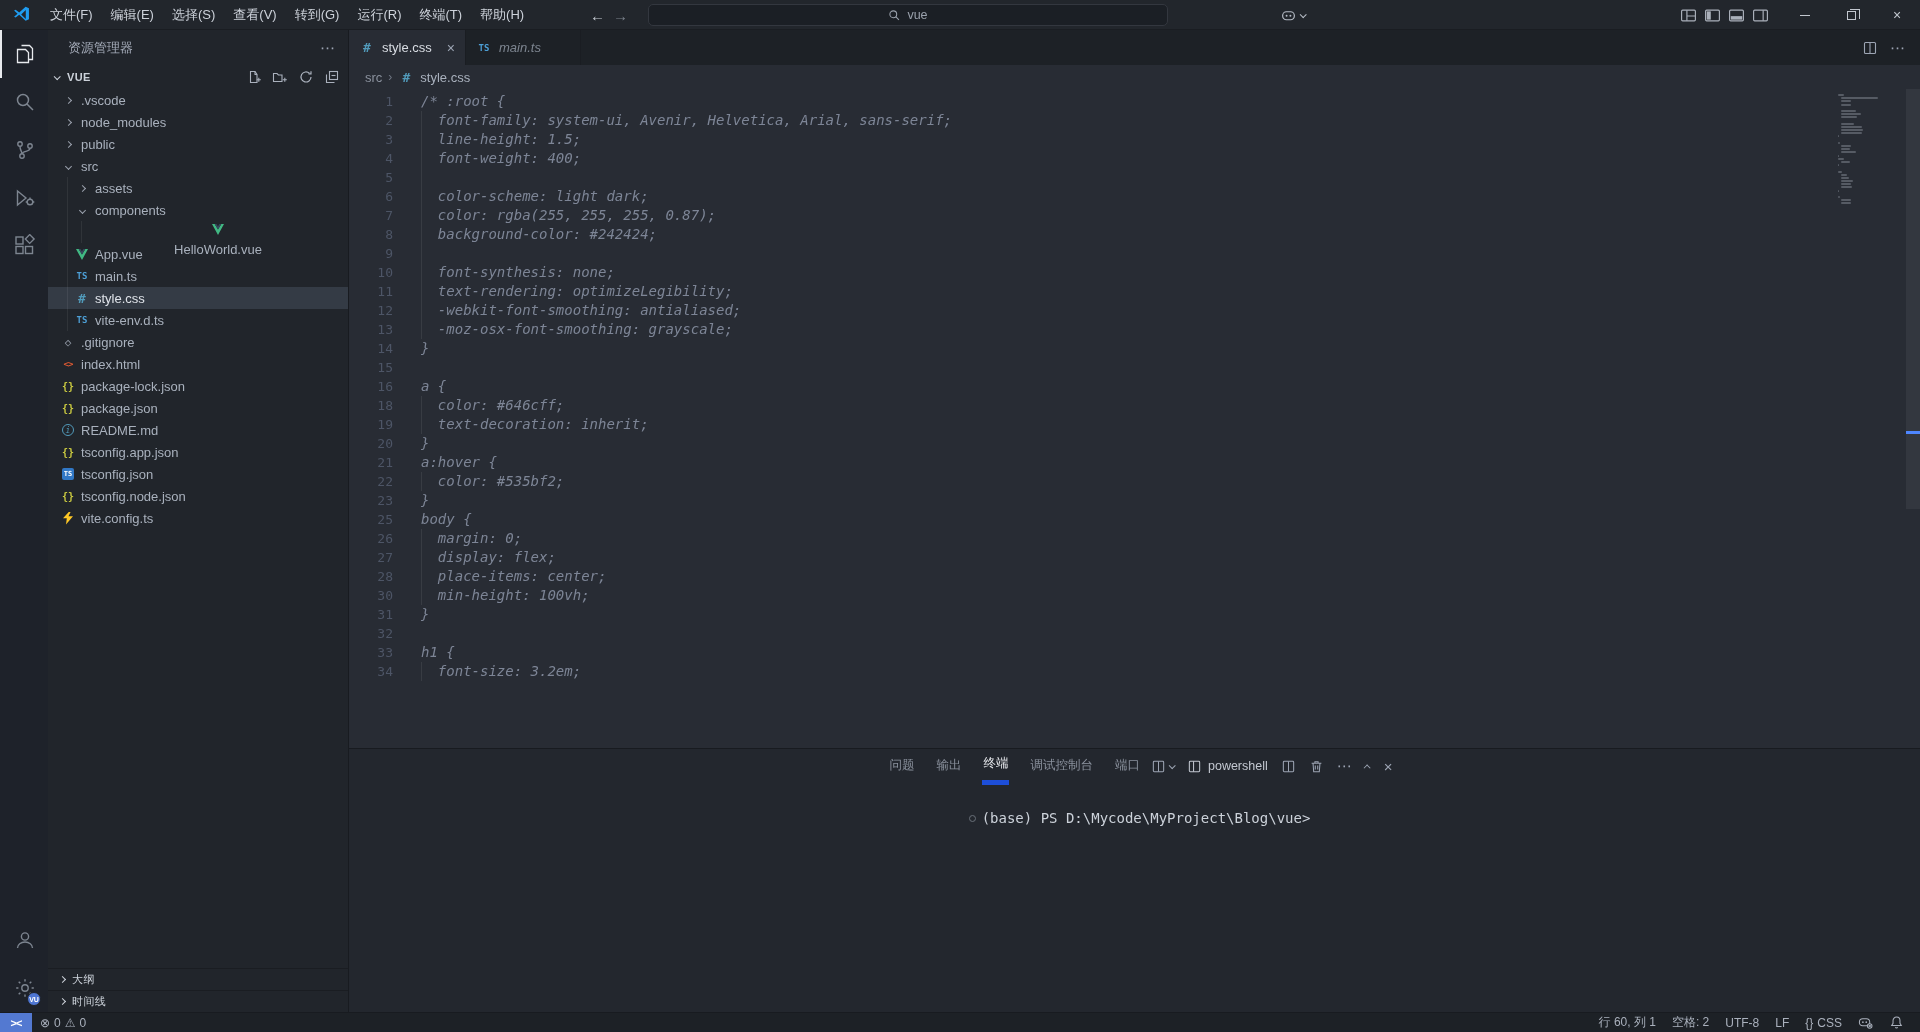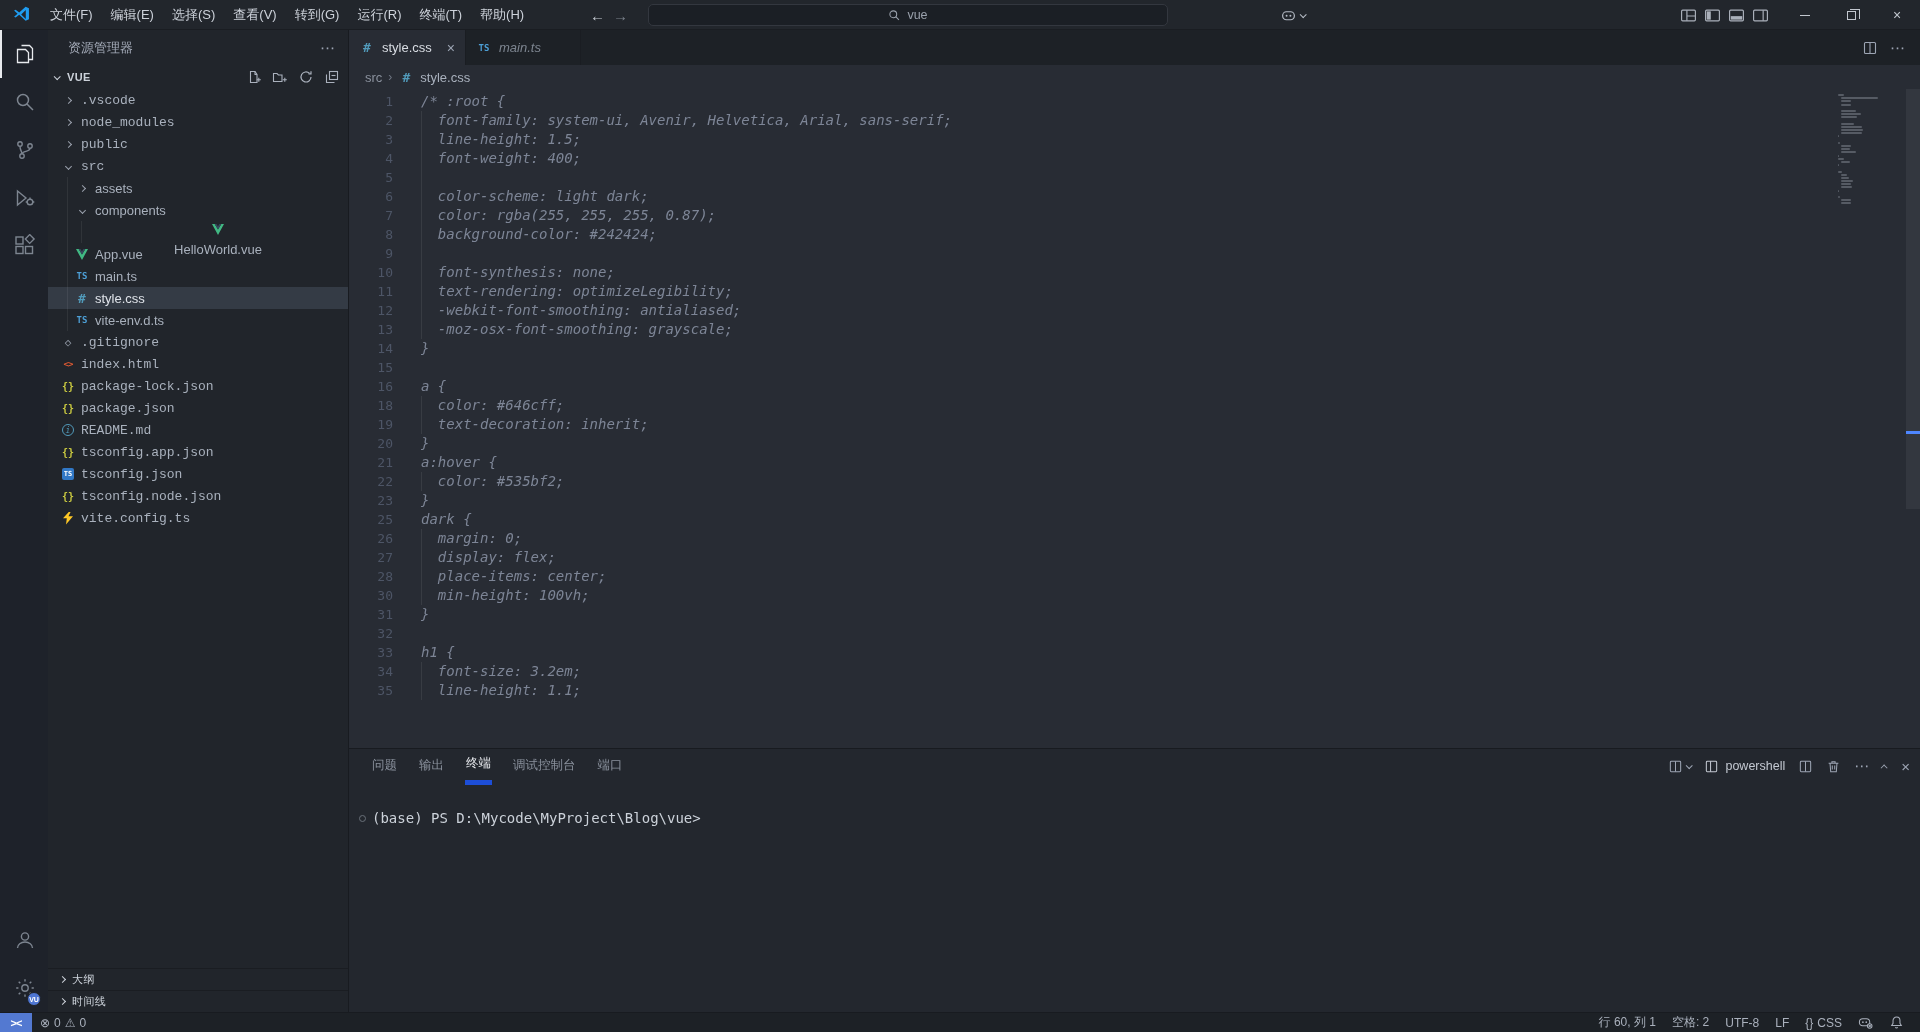--- a/index.html
+++ b/index.html
@@ -48,21 +48,21 @@
 
   
   .sidebar{width:300px;background:#21252b;display:flex;flex-direction:column;flex:none;}
   .sb-header{height:35px;display:flex;align-items:center;padding:0 12px 0 20px;color:#a4abb8;font-size:13px;flex:none;}
   .sb-header .more{margin-left:auto;font-size:15px;letter-spacing:1px;color:#9da5b4;}
   .sb-section{height:24px;display:flex;align-items:center;padding:0 8px 0 6px;color:#ccd2da;flex:none;gap:4px;}
   .sb-section .proj{font-weight:bold;font-size:11px;letter-spacing:.4px;margin-left:4px;}
   .sb-actions{margin-left:auto;display:flex;gap:10px;color:#aab1bd;align-items:center;}
   .tree{flex:1;overflow:hidden;}
   .tree-row{height:22px;display:flex;align-items:center;gap:5px;position:relative;color:#a9b1bd;cursor:pointer;}
-  .tree-row[data-level="0"]{padding-left:12px;font-family:Liberation Mono, monospace;}
+  .tree-row[data-level="0"]{padding-left:12px;}
   .tree-row[data-level="1"]{padding-left:26px;}
   .tree-row[data-level="2"]{padding-left:40px;flex-direction:column;}
   .tree-row[data-level="1"]::before,.tree-row[data-level="2"]::before{content:"";position:absolute;left:19px;top:0;bottom:0;width:1px;background:rgba(255,255,255,.07);}
   .tree-row[data-level="2"]::after{content:"";position:absolute;left:33px;top:0;bottom:0;width:1px;background:rgba(255,255,255,.07);}
   .tree-row[data-selected="true"]{background:#343b45;color:#dfe3e9;}
   .t-slot{width:16px;height:16px;display:flex;align-items:center;justify-content:center;flex:none;}
   .t-chev{display:none;width:5px;height:5px;border-right:1.3px solid #9aa1ad;border-bottom:1.3px solid #9aa1ad;}
   .tree-row[data-chev="right"] .t-chev{display:block;transform:rotate(-45deg);}
   .tree-row[data-chev="down"] .t-chev{display:block;transform:rotate(45deg);}
   .t-label{font-size:13px;white-space:nowrap;}
@@ -110,21 +110,21 @@
     font:13px/19px "DejaVu Sans Mono",monospace;}
   .ct{font:italic 14px/19px "DejaVu Sans Mono",monospace;color:#7d8596;position:relative;padding-left:4px;}
   .code-line[data-guide="true"] .ct::before{content:"";position:absolute;left:4px;top:0;bottom:0;width:1px;background:rgba(255,255,255,.08);}
   .minimap{width:72px;flex:none;padding:5px 6px 0 4px;}
   .mm-line{height:2px;margin-bottom:1.2px;background:rgba(141,149,160,.45);border-radius:1px;}
   .overview{width:14px;flex:none;position:relative;}
   .ov-thumb{position:absolute;left:0;top:0;width:14px;height:420px;background:rgba(255,255,255,.055);}
   .ov-cursor{position:absolute;left:0;top:342px;width:14px;height:3px;background:#4e86ff;}
 
   
-  .panel{height:264px;flex:none;background:#23272e;border-top:1px solid #181b20;display:flex;flex-direction:column;}
+  .panel{height:264px;flex:none;background:#23272e;border-top:1px solid #181b20;display:flex;flex-direction:column;align-items:center;}
   .panel-header{height:34px;display:flex;align-items:center;padding:0 10px 0 12px;flex:none;}
   .panel-tab{padding:0 10px;height:34px;display:flex;align-items:center;color:#8a919d;font-size:12.5px;}
   .panel-tab .pt-label{padding:8px 1px;border-bottom:1px solid transparent;}
   .panel-tab[data-active="true"]{color:#e8eaee;}
   .panel-tab[data-active="true"] .pt-label{border-bottom:5px solid #1d4ed8;}
   .panel-actions{margin-left:auto;display:flex;align-items:center;gap:13px;color:#9da5b4;}
   .term-tab{display:flex;align-items:center;gap:6px;color:#c3c8d1;font-size:12.5px;}
   .terminal{flex:1;padding:26px 0 0 10px;display:flex;align-items:flex-start;gap:6px;
     font:14px/19px "DejaVu Sans Mono",monospace;color:#ccd2da;}
   .term-circle{width:7px;height:7px;border:1px solid #697079;border-radius:50%;margin-top:6px;flex:none;}
@@ -617,21 +617,21 @@
             </div>
 
             <div class="code-line" data-guide="false">
               <span class="ln">23</span>
               <span class="ct">}</span>
             </div>
 
 
             <div class="code-line" data-guide="false">
               <span class="ln">25</span>
-              <span class="ct">dark {</span>
+              <span class="ct">body {</span>
             </div>
 
             <div class="code-line" data-guide="true">
               <span class="ln">26</span>
               <span class="ct">  margin: 0;</span>
             </div>
 
             <div class="code-line" data-guide="true">
               <span class="ln">27</span>
               <span class="ct">  display: flex;</span>
@@ -661,24 +661,20 @@
             <div class="code-line" data-guide="false">
               <span class="ln">33</span>
               <span class="ct">h1 {</span>
             </div>
 
             <div class="code-line" data-guide="true">
               <span class="ln">34</span>
               <span class="ct">  font-size: 3.2em;</span>
             </div>
 
-            <div class="code-line" data-guide="true">
-              <span class="ln">35</span>
-              <span class="ct">  line-height: 1.1;</span>
-            </div>
 
         </div>
         <div class="minimap">
           <div class="mm">
               <div class="mm-line" style="margin-left: 0px; width: 6.2px;"></div>
               <div class="mm-line" style="margin-left: 2.6px; width: 37.82px;"></div>
               <div class="mm-line" style="margin-left: 2.6px; width: 10.54px;"></div>
               <div class="mm-line" style="margin-left: 2.6px; width: 10.54px;"></div>
               <div class="mm-line" style="margin-left: 0px; width: 0px;"></div>
               <div class="mm-line" style="margin-left: 2.6px; width: 15.5px;"></div>

